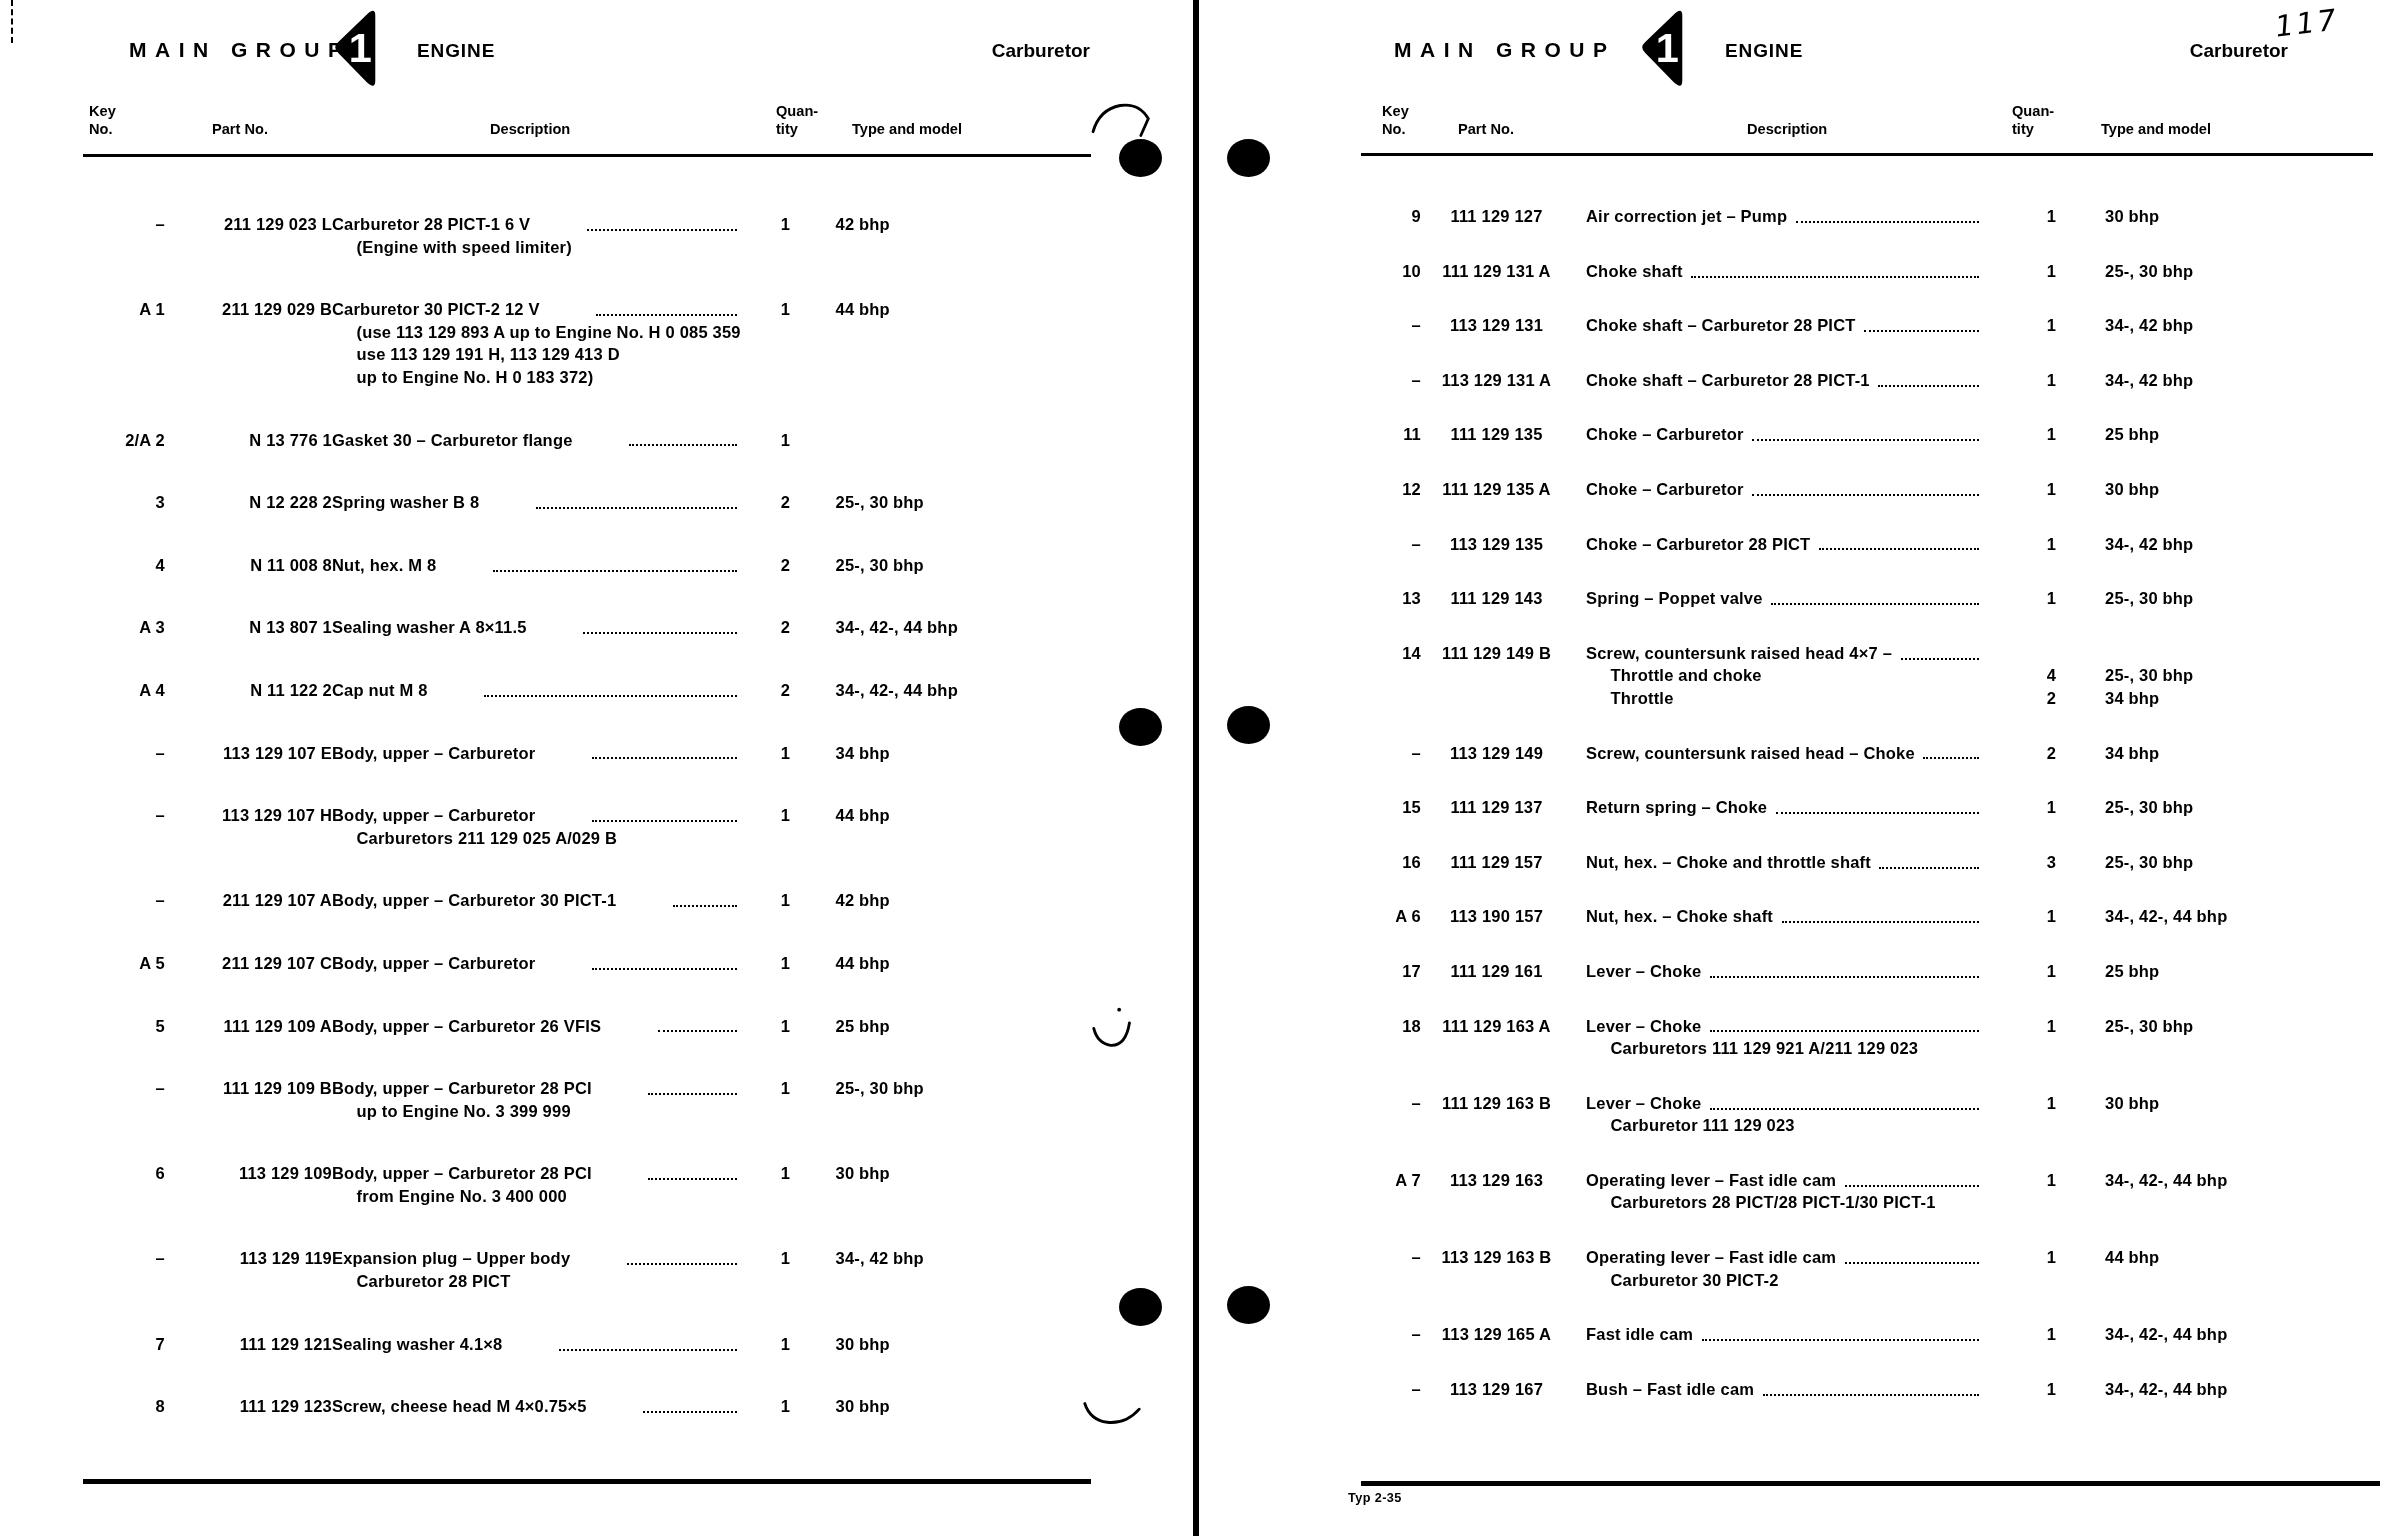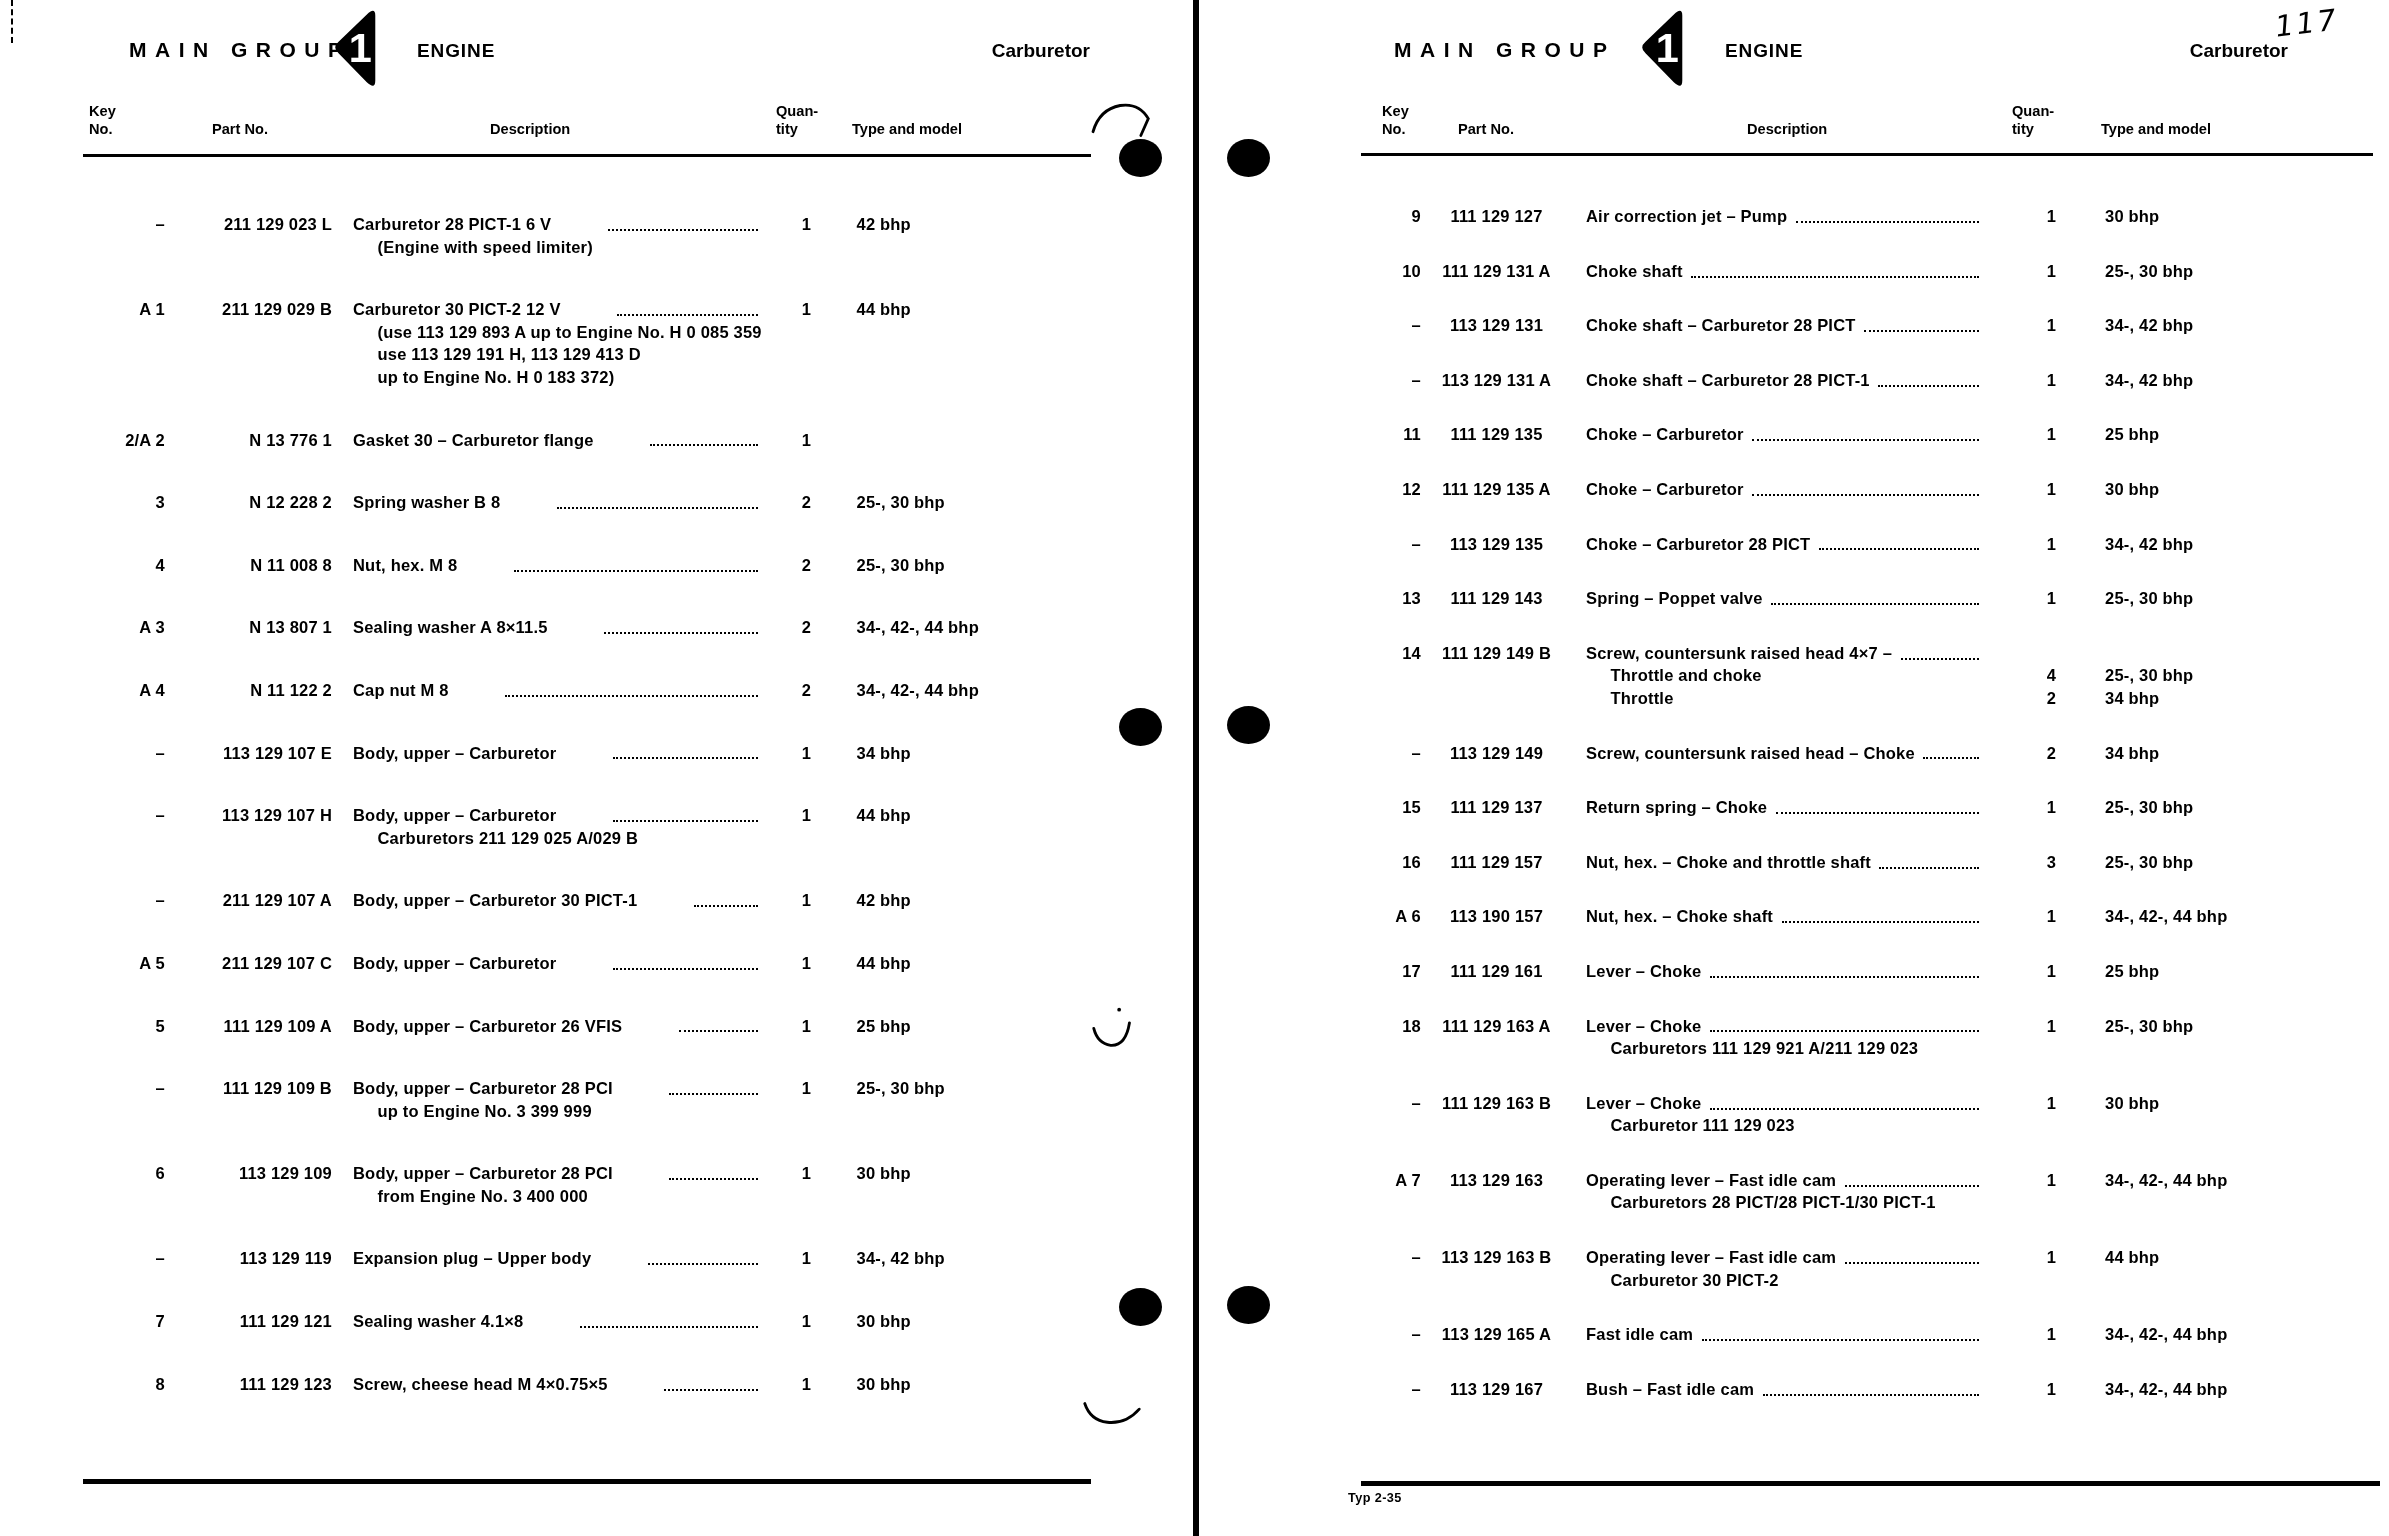--- a/index.html
+++ b/index.html
@@ -45,21 +45,21 @@
   .left  .rows{top:213px;}
   .right .rows{top:205px;}
   .left  .row-group{margin-bottom:40px;}
   .right .row-group{margin-bottom:32px;}
   .line{display:flex;align-items:baseline;font-size:16.5px;line-height:22.6px;letter-spacing:0.2px;}
   .left  .line{padding-left:80px;}
   .right .line{padding-left:141px;}
   .c-key{flex:0 0 85px;text-align:right;white-space:nowrap;}
   .left  .c-part{flex:0 0 167px;text-align:right;white-space:nowrap;}
   .right .c-part{flex:0 0 151px;text-align:center;white-space:nowrap;}
-  .left  .c-desc{flex:0 0 411px;margin-left:21px;display:flex;align-items:center;min-width:0;gap:48px;}
+  .left  .c-desc{flex:0 0 411px;display:flex;align-items:center;min-width:0;gap:48px;}
   .right .c-desc{flex:0 0 399px;margin-left:14px;display:flex;align-items:baseline;min-width:0;}
   .desc-text{white-space:nowrap;}
   .desc-text.sub{padding-left:24.5px;}
   .leader{flex:1 1 auto;min-width:11.3px;border-bottom:2.8px dotted #000;margin:0 5.6px 4.7px 8.5px;align-self:flex-end;}
   .left  .c-qty{flex:0 0 85px;text-align:center;white-space:nowrap;}
   .right .c-qty{flex:0 0 81px;margin-left:26px;text-align:center;white-space:nowrap;}
   .left  .c-type{margin-left:7.5px;flex:0 0 235px;white-space:nowrap;}
   .right .c-type{margin-left:13px;flex:0 0 282px;white-space:nowrap;}
 
   .footer-code{position:absolute;left:153px;top:1491px;font-size:12.7px;letter-spacing:0.4px;}
@@ -333,20 +333,29 @@
       <div class="row-group">
         <div class="line">
           <div class="c-key">–</div>
           <div class="c-part">113 129 119</div>
           <div class="c-desc">
             <span class="desc-text">Expansion plug – Upper body</span>
             <span class="leader"></span>
           </div>
           <div class="c-qty">1</div>
           <div class="c-type">34-, 42 bhp</div>
+        </div>
+        <div class="line">
+          <div class="c-key"></div>
+          <div class="c-part"></div>
+          <div class="c-desc">
+            <span class="desc-text sub">Carburetor 28 PICT</span>
+          </div>
+          <div class="c-qty"></div>
+          <div class="c-type"></div>
         </div>
       </div>
       <div class="row-group">
         <div class="line">
           <div class="c-key">7</div>
           <div class="c-part">111 129 121</div>
           <div class="c-desc">
             <span class="desc-text">Sealing washer 4.1×8</span>
             <span class="leader"></span>
           </div>

